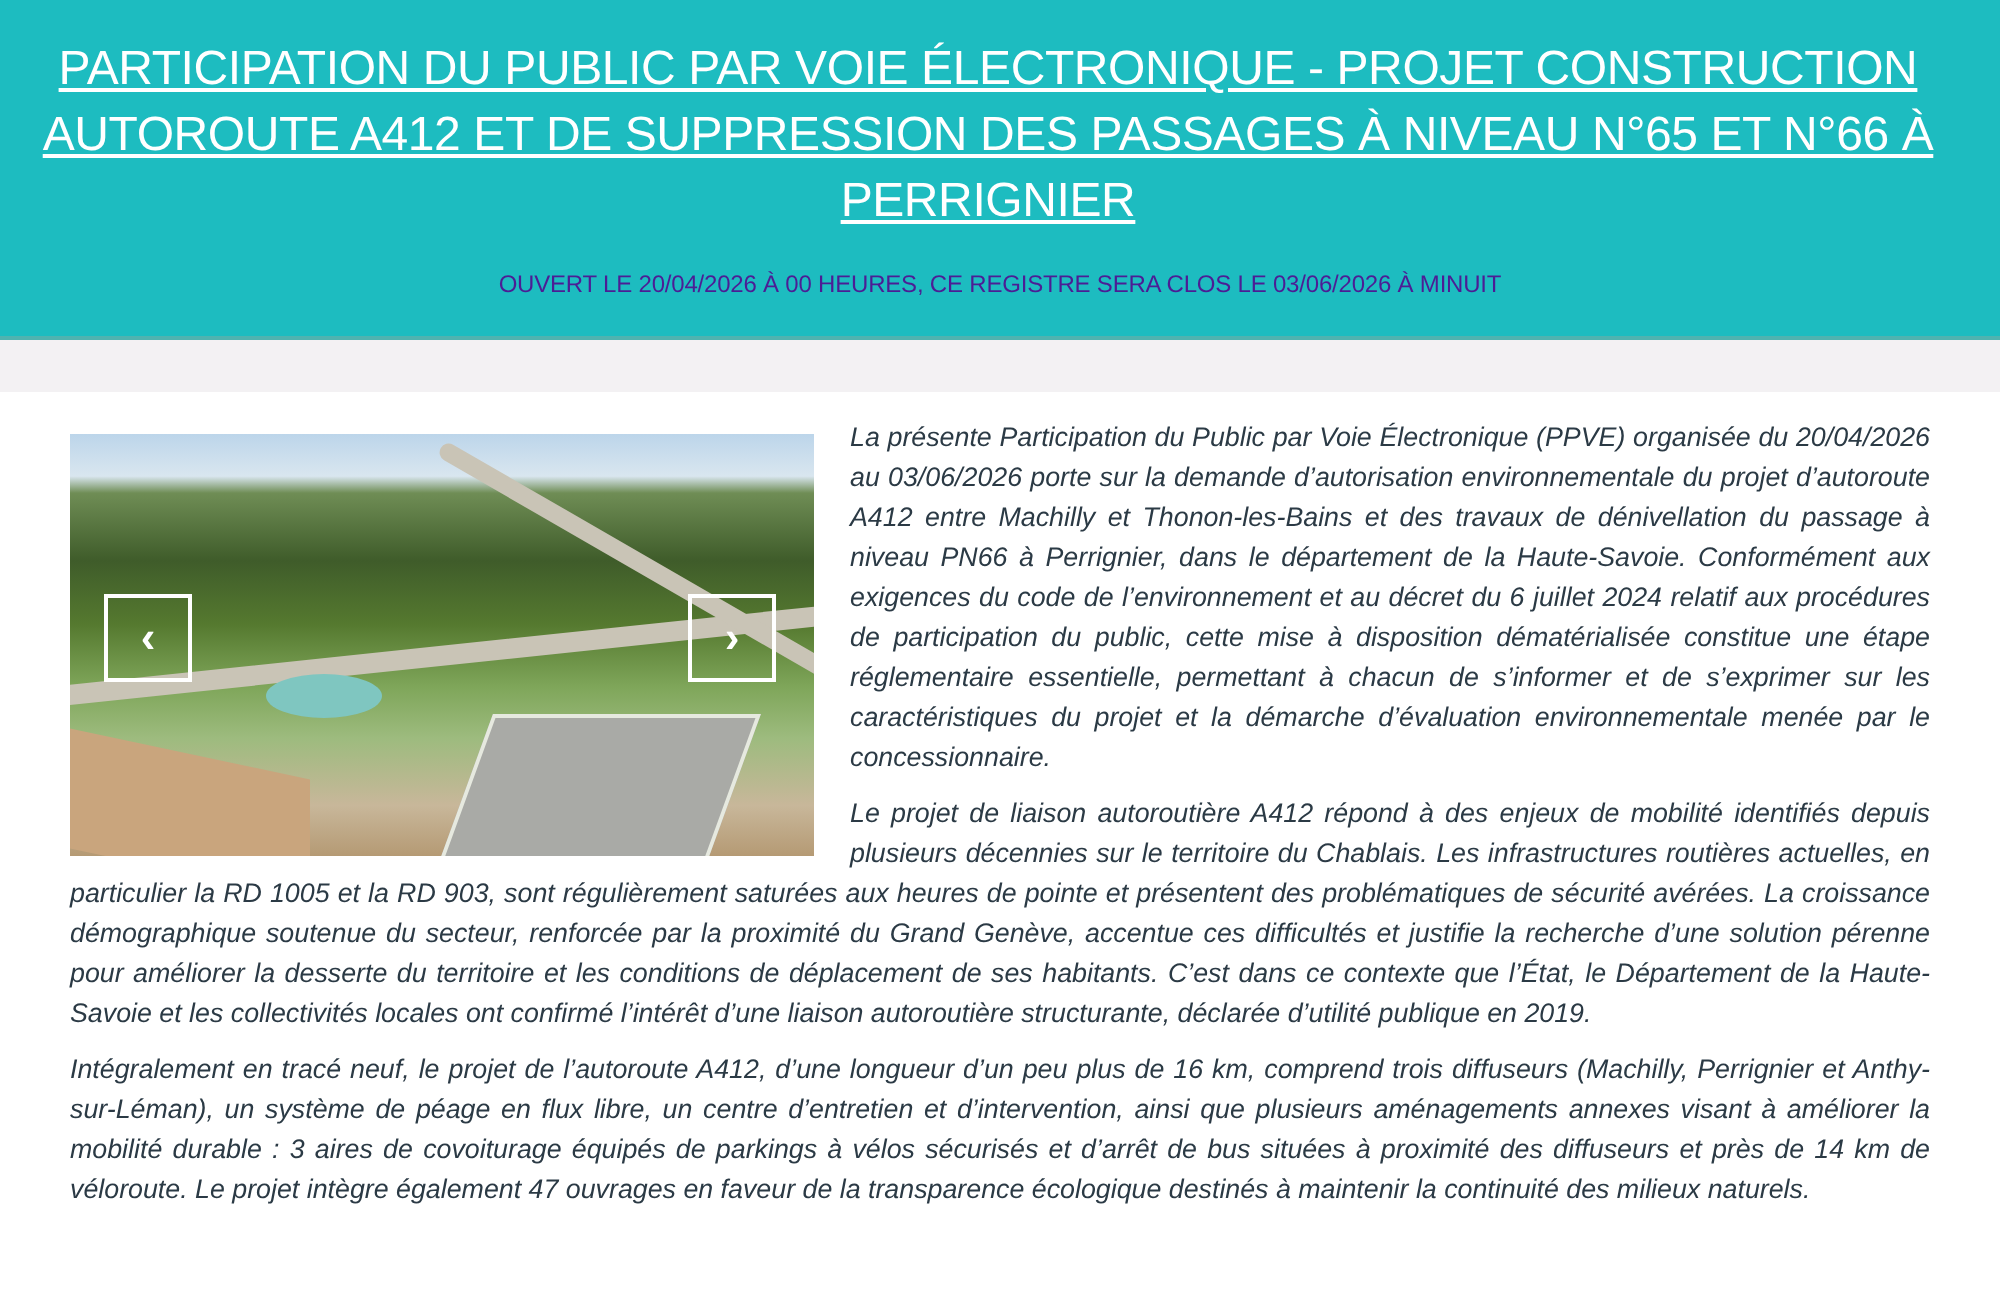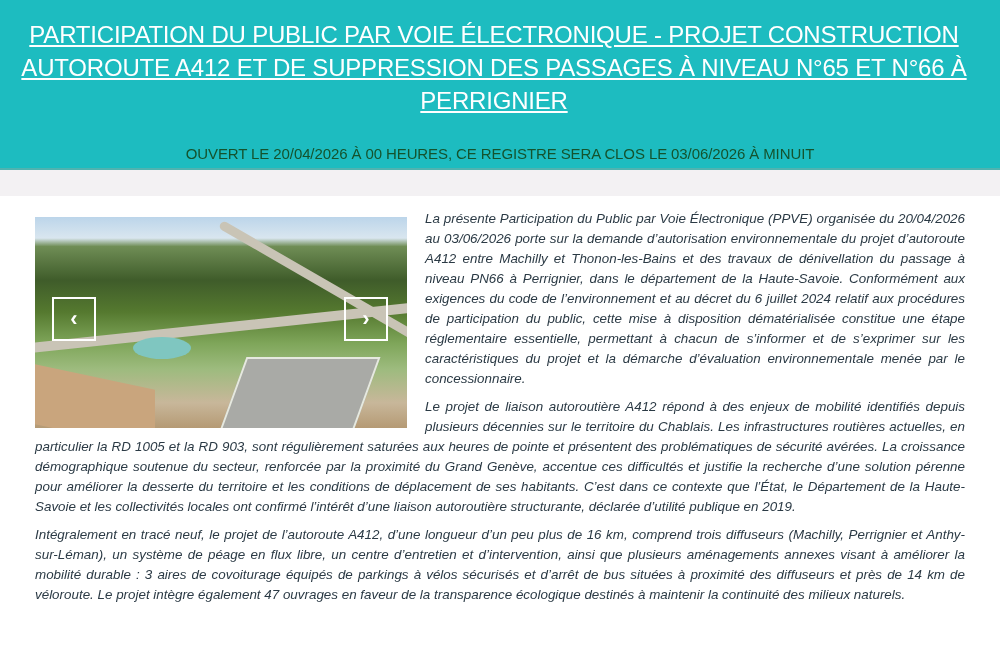--- a/index.html
+++ b/index.html
@@ -1,19 +1,19 @@
 <!DOCTYPE html>
 <html><head>
 <meta charset="utf-8">
 <style>
   html,body{margin:0;padding:0;}
   body{width:1000px;height:646px;overflow:hidden;background:#fff;font-family:"Liberation Sans",sans-serif;}
   .header{background:#1dbcc0;height:168px;border-bottom:2px solid #4fb3b0;text-align:center;color:#fff;position:relative;}
   .title{margin:0;padding-top:18px;font-size:24px;line-height:33px;font-weight:normal;letter-spacing:-0.2px;text-transform:uppercase;padding-left:14px;padding-right:26px;text-decoration:underline;}
-  .subtitle{position:absolute;left:0;right:0;top:145px;font-size:15px;color:#14532d;letter-spacing:-0.1px;}
+  .subtitle{position:absolute;left:0;right:0;top:135px;font-size:12px;color:#4c1d95;letter-spacing:-0.1px;}
   .band{height:26px;background:#f3f1f3;}
   .content{padding:16px 35px 0 35px;color:#2b3a45;font-size:13.4px;line-height:20px;text-align:justify;}
   .carousel{float:left;width:372px;height:211px;margin:5px 18px 6px 0;position:relative;overflow:hidden;
     background:linear-gradient(180deg,#bcd5ea 0%,#d9e6ef 10%,#6f8d55 14%,#3f5c2a 30%,#55792f 45%,#7fa65a 60%,#9dbb7e 72%,#c8b79a 88%,#b59a74 100%);}
   .road{position:absolute;background:#c9c4b6;border-radius:40px;}
   .pond{position:absolute;left:98px;top:120px;width:58px;height:22px;background:#7fc6c0;border-radius:50%;}
   .facility{position:absolute;left:198px;top:140px;width:130px;height:70px;background:#a9aaa6;transform:skewX(-20deg);border:2px solid #e6e9df;}
   .field{position:absolute;left:0;top:160px;width:120px;height:60px;background:#c9a57d;transform:skewY(12deg);}
   .nav-btn{position:absolute;top:80px;width:44px;height:44px;border:2px solid #fff;box-sizing:border-box;color:#fff;font-weight:bold;font-size:22px;line-height:40px;text-align:center;cursor:pointer;}
   .nav-prev{left:17px;}

